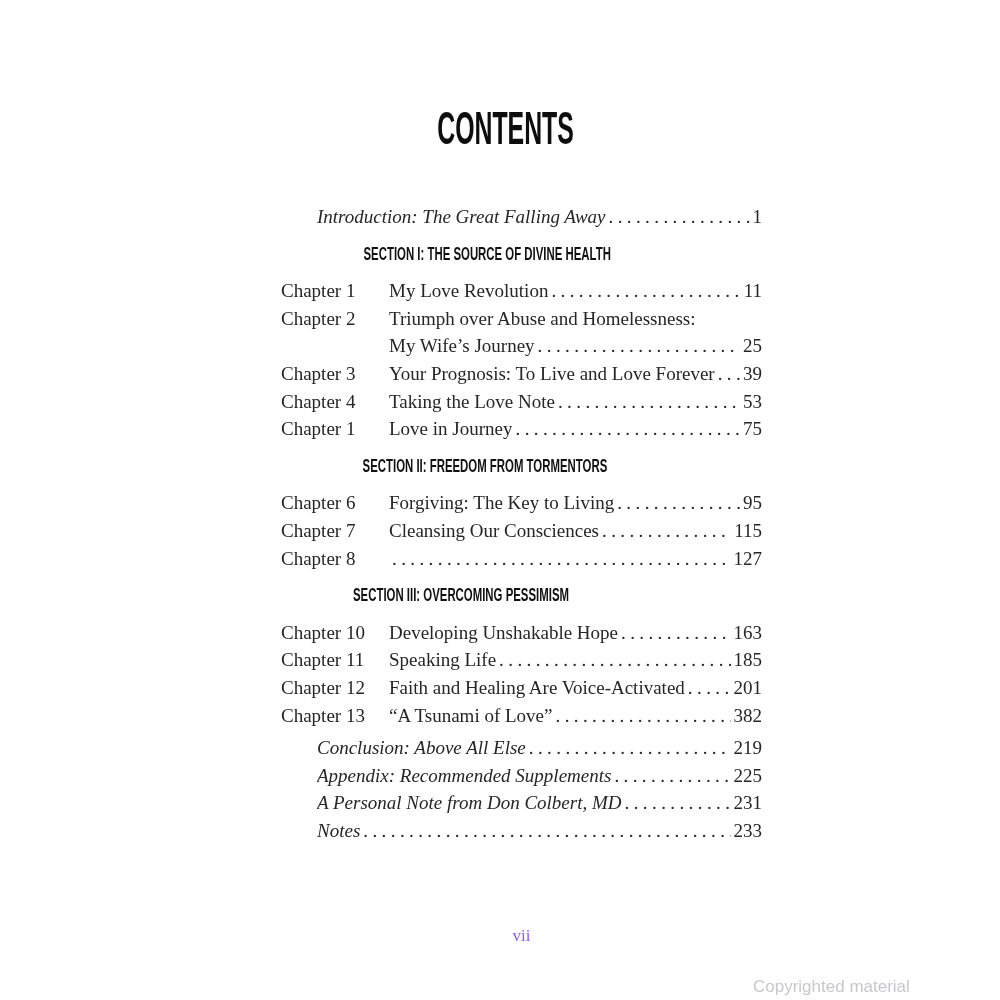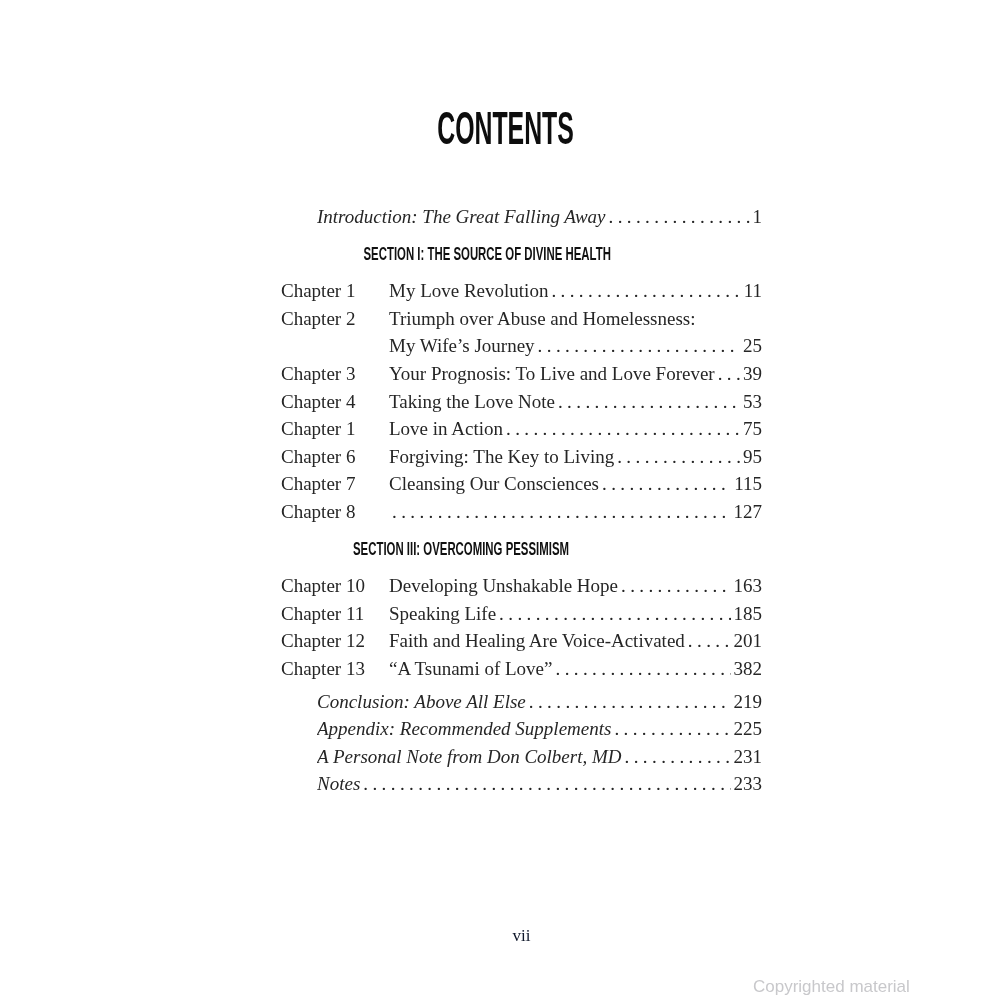--- a/index.html
+++ b/index.html
@@ -69,21 +69,21 @@
     line-height: 27.6px;
     color: #111111;
   }
   .backmatter { margin-top: 5px; }
   .folio {
     position: absolute;
     left: 281px; top: 926px;
     width: 481px;
     text-align: center;
     font-size: 17px;
-    color: #0f172a;
+    color: #8b5cf6;
   }
   .watermark {
     position: absolute;
     left: 753px; top: 977px;
     font-family: "Liberation Sans", sans-serif;
     font-size: 17px;
     color: #c8c8cb;
   }
 </style>
 </head>
@@ -130,25 +130,26 @@
 
     <div class="row">
       <span class="chap-num">Chapter 4</span>
       <span class="entry-title">Taking the Love Note</span>
       <span class="leader"></span>
       <span class="page-num">53</span>
     </div>
 
     <div class="row">
       <span class="chap-num">Chapter 1</span>
-      <span class="entry-title">Love in Action</span>
+      <span class="entry-title">Love in Journey</span>
       <span class="leader"></span>
       <span class="page-num">75</span>
     </div>
 
+    <div class="section-heading"><span class="cond-h">SECTION II: FREEDOM FROM TORMENTORS</span></div>
 
     <div class="row">
       <span class="chap-num">Chapter 6</span>
       <span class="entry-title">Forgiving: The Key to Living</span>
       <span class="leader"></span>
       <span class="page-num">95</span>
     </div>
 
     <div class="row">
       <span class="chap-num">Chapter 7</span>

